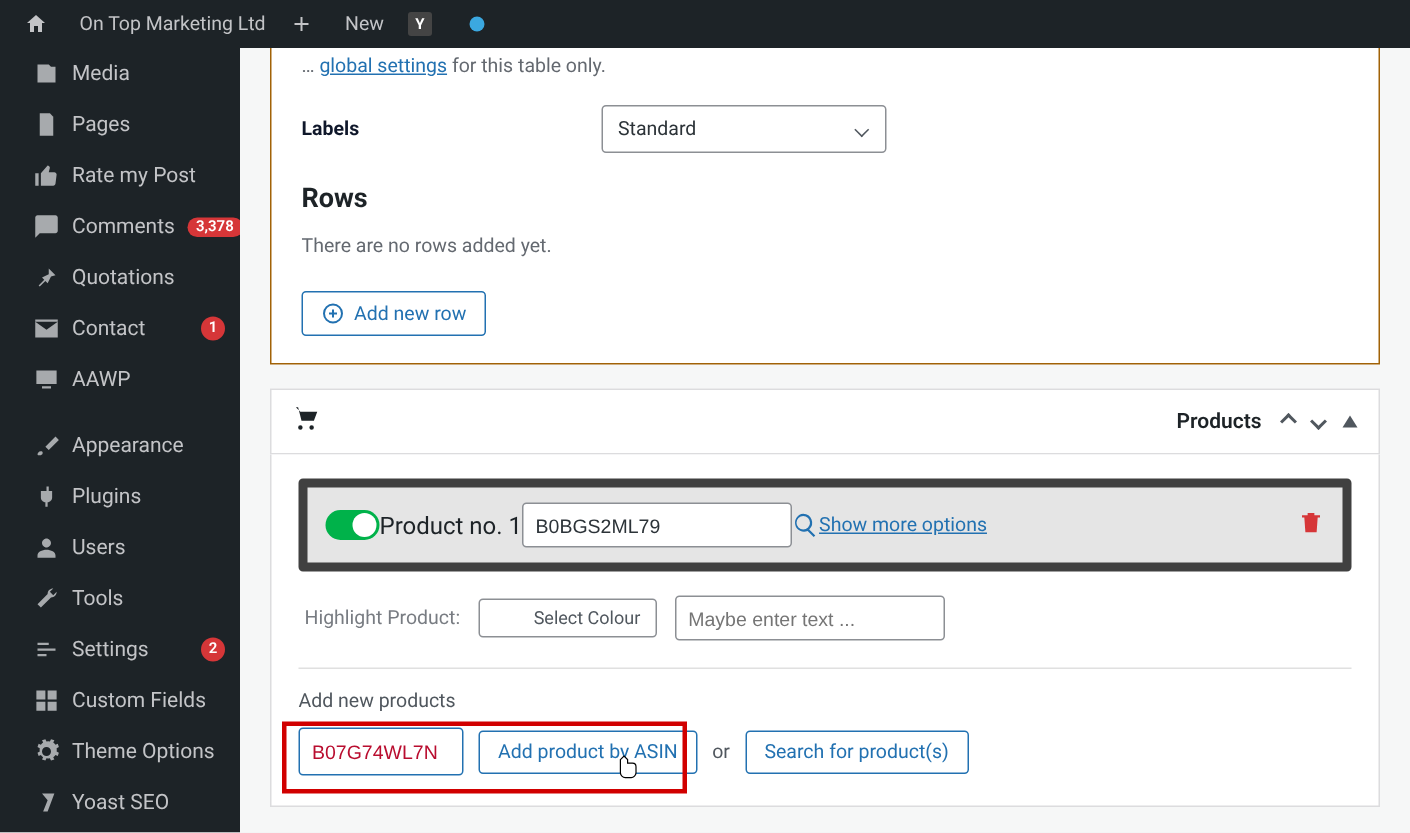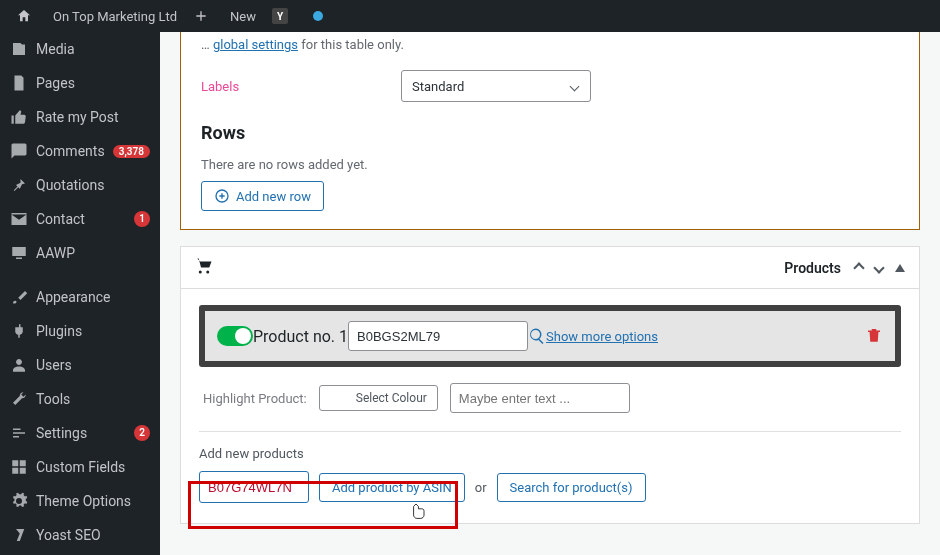--- a/index.html
+++ b/index.html
@@ -34,20 +34,21 @@
     .yoast-badge { width: 16px; height: 16px; background: #444; border-radius: 2px; display:flex;align-items:center;justify-content:center;font-size:10px;font-weight:bold;color:#fff; }
 
     .layout { display: flex; height: calc(100% - 32px); }
     .sidebar {
       width: 160px;
       background: #1d2327;
       color: #c3c4c7;
       display: flex;
       flex-direction: column;
       font-size: 14px;
+      padding-left: 12px;
     }
     .sidebar-item {
       display: flex;
       align-items: center;
       gap: 8px;
       padding: 8px 10px;
       cursor: pointer;
     }
     .sidebar-item svg { width: 18px; height: 18px; fill: #a7aaad; flex-shrink: 0; }
     .sidebar-item .label { flex: 1; }
@@ -77,21 +78,21 @@
     }
     .panel.indented { margin-top: -6px; padding-top: 10px; }
     .cutoff-text {
       color: #646970;
       font-size: 13px;
       margin-bottom: 18px;
     }
     .cutoff-link { color: #2271b1; text-decoration: underline; }
 
     .field-row { display: flex; align-items: center; margin-bottom: 20px; }
-    .field-label { width: 200px; font-weight: 400; color: #ec4899; }
+    .field-label { width: 200px; font-weight: 700; color: #0f172a; }
     .select {
       width: 190px;
       height: 32px;
       border: 1px solid #8c8f94;
       border-radius: 3px;
       background: #fff;
       padding: 0 10px;
       display: flex;
       align-items: center;
       justify-content: space-between;
@@ -339,21 +340,21 @@
 
       <div class="field-row">
         <div class="field-label">Labels</div>
         <div class="select">
           <span>Standard</span>
           <span class="chev"></span>
         </div>
       </div>
 
       <h2 class="section-h">Rows</h2>
-      <div class="muted" style="margin-bottom:9px">There are no rows added yet.</div>
+      <div class="muted" style="margin-bottom:22px">There are no rows added yet.</div>
       <div class="btn">
         <svg viewBox="0 0 24 24">
             <circle cx="12" cy="12" r="9" fill="none" stroke="#2271b1" stroke-width="2"></circle>
             <path d="M11 8h2v8h-2zM8 11h8v2H8z"></path>
           </svg>
         <span>Add new row</span>
       </div>
     </div>
 
     <div class="products-header">

